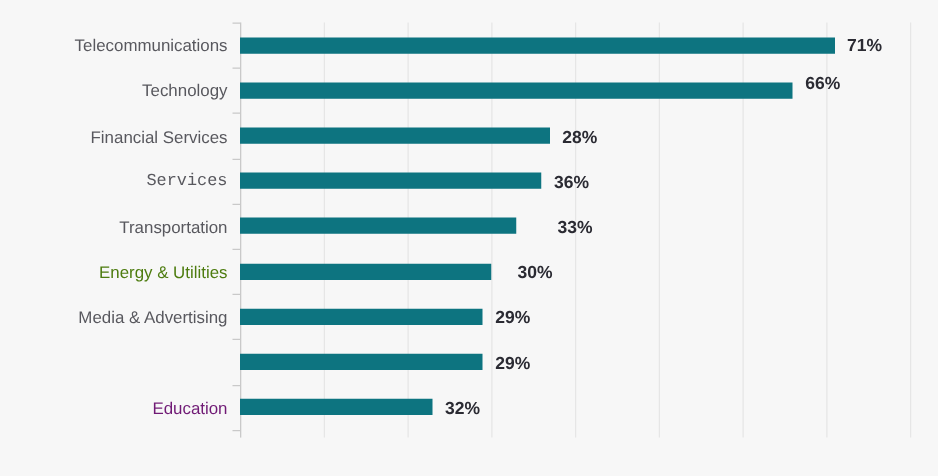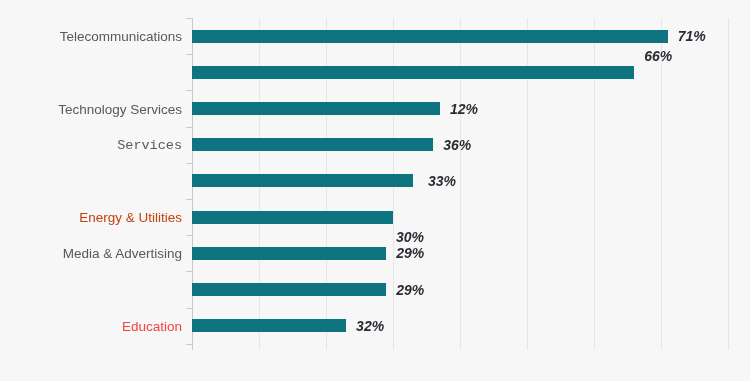--- a/index.html
+++ b/index.html
@@ -83,21 +83,20 @@
     background: #0d7480;
   }
 
   .val-label {
     position: absolute;
     font-size: 14px;
     font-weight: bold;
     color: #2b2b33;
     white-space: nowrap;
     line-height: 13px;
-    font-style: italic;
   }
 </style>
 </head>
 <body>
 
 <div id="chart-root">
 
   <div class="plot-area">
     <div class="gridline" style="left:0px"></div>
     <div class="gridline" style="left:67px"></div>
@@ -109,39 +108,41 @@
     <div class="gridline" style="left:469px"></div>
     <div class="gridline" style="left:536px"></div>
   </div>
 
   <div class="axis-line"></div>
 
   <div class="rows" id="rows">
       <div class="cat-label" style="top: 30.1px; color: rgb(88, 88, 94);">Telecommunications</div>
       <div class="bar" style="top: 29.6px; width: 475.7px; background: rgb(13, 116, 128);"></div>
       <div class="val-label" style="left: 677.7px; top: 30.1px; color: rgb(43, 43, 51);">71%</div>
+      <div class="cat-label" style="top: 66.3px; color: rgb(88, 88, 94);">Technology</div>
       <div class="bar" style="top: 65.8px; width: 442.2px; background: rgb(13, 116, 128);"></div>
-      <div class="val-label" style="left: 644.2px; top: 50px; color: rgb(43, 43, 51);">66%</div>
-      <div class="cat-label" style="top: 102.5px; color: rgb(88, 88, 94);">Technology Services</div>
+      <div class="val-label" style="left: 644.2px; top: 60px; color: rgb(43, 43, 51);">66%</div>
+      <div class="cat-label" style="top: 102.5px; color: rgb(88, 88, 94);">Financial Services</div>
       <div class="bar" style="top: 102px; width: 247.9px; background: rgb(13, 116, 128);"></div>
-      <div class="val-label" style="left: 449.9px; top: 102.5px; color: rgb(43, 43, 51);">12%</div>
+      <div class="val-label" style="left: 449.9px; top: 102.5px; color: rgb(43, 43, 51);">28%</div>
       <div class="cat-label" style="top: 138.7px; color: rgb(88, 88, 94); font-family: Liberation Mono, monospace;">Services</div>
       <div class="bar" style="top: 138.2px; width: 241.2px; background: rgb(13, 116, 128);"></div>
       <div class="val-label" style="left: 443.2px; top: 138.7px; color: rgb(43, 43, 51);">36%</div>
+      <div class="cat-label" style="top: 174.9px; color: rgb(88, 88, 94);">Transportation</div>
       <div class="bar" style="top: 174.4px; width: 221.1px; background: rgb(13, 116, 128);"></div>
-      <div class="val-label" style="left: 428px; top: 174.9px; color: rgb(43, 43, 51);">33%</div>
-      <div class="cat-label" style="top: 211.1px; color: #c2410c;">Energy &amp; Utilities</div>
+      <div class="val-label" style="left: 446px; top: 174.9px; color: rgb(43, 43, 51);">33%</div>
+      <div class="cat-label" style="top: 211.1px; color: #4d7c0f;">Energy &amp; Utilities</div>
       <div class="bar" style="top: 210.6px; width: 201px; background: rgb(13, 116, 128);"></div>
-      <div class="val-label" style="left: 396px; top: 211.1px; color: rgb(43, 43, 51); margin-top: 20px;">30%</div>
+      <div class="val-label" style="left: 414px; top: 211.1px; color: rgb(43, 43, 51);">30%</div>
       <div class="cat-label" style="top: 247.3px; color: rgb(88, 88, 94);">Media &amp; Advertising</div>
       <div class="bar" style="top: 246.8px; width: 194.3px; background: rgb(13, 116, 128);"></div>
       <div class="val-label" style="left: 396.3px; top: 247.3px; color: rgb(43, 43, 51);">29%</div>
       <div class="bar" style="top: 283px; width: 194.3px; background: rgb(13, 116, 128);"></div>
       <div class="val-label" style="left: 396.3px; top: 283.5px; color: rgb(43, 43, 51);">29%</div>
-      <div class="cat-label" style="top: 319.7px; color: #ef4444;">Education</div>
+      <div class="cat-label" style="top: 319.7px; color: #701a75;">Education</div>
       <div class="bar" style="top: 319.2px; width: 154.1px; background: rgb(13, 116, 128);"></div>
       <div class="val-label" style="left: 356.1px; top: 319.7px; color: rgb(43, 43, 51);">32%</div>
     </div>
 
 <div class="tick" style="top: 18px; background: rgb(201, 201, 201);"></div>
     <div class="tick" style="top: 54.2px; background: rgb(201, 201, 201);"></div>
     <div class="tick" style="top: 90.4px; background: rgb(201, 201, 201);"></div>
     <div class="tick" style="top: 126.6px; background: rgb(201, 201, 201);"></div>
     <div class="tick" style="top: 162.8px; background: rgb(201, 201, 201);"></div>
     <div class="tick" style="top: 199px; background: rgb(201, 201, 201);"></div>

